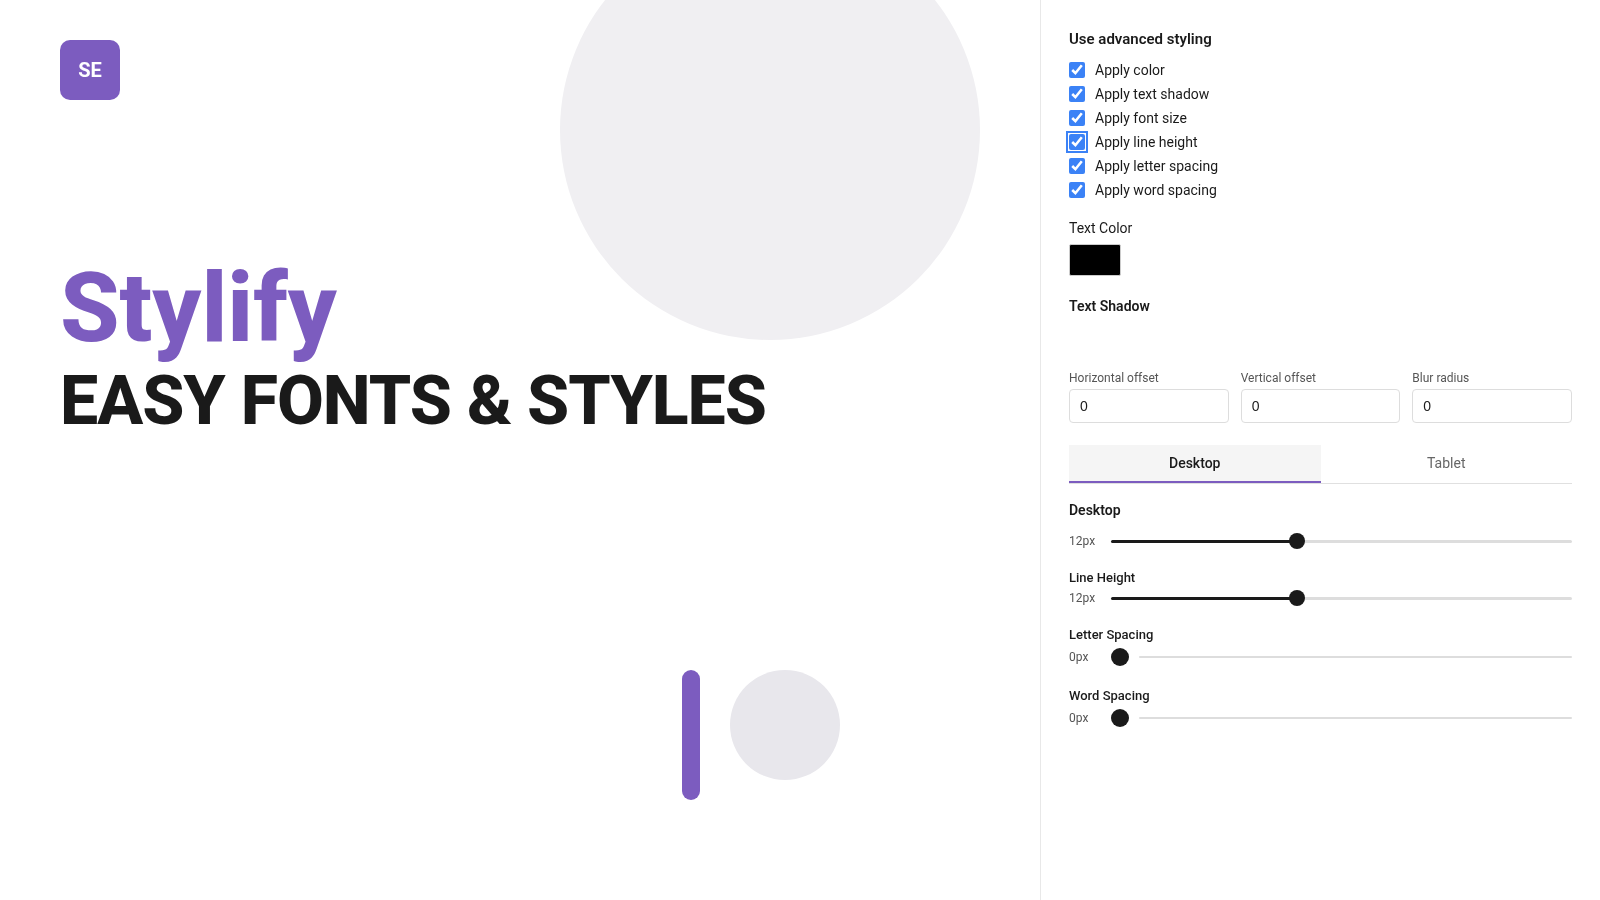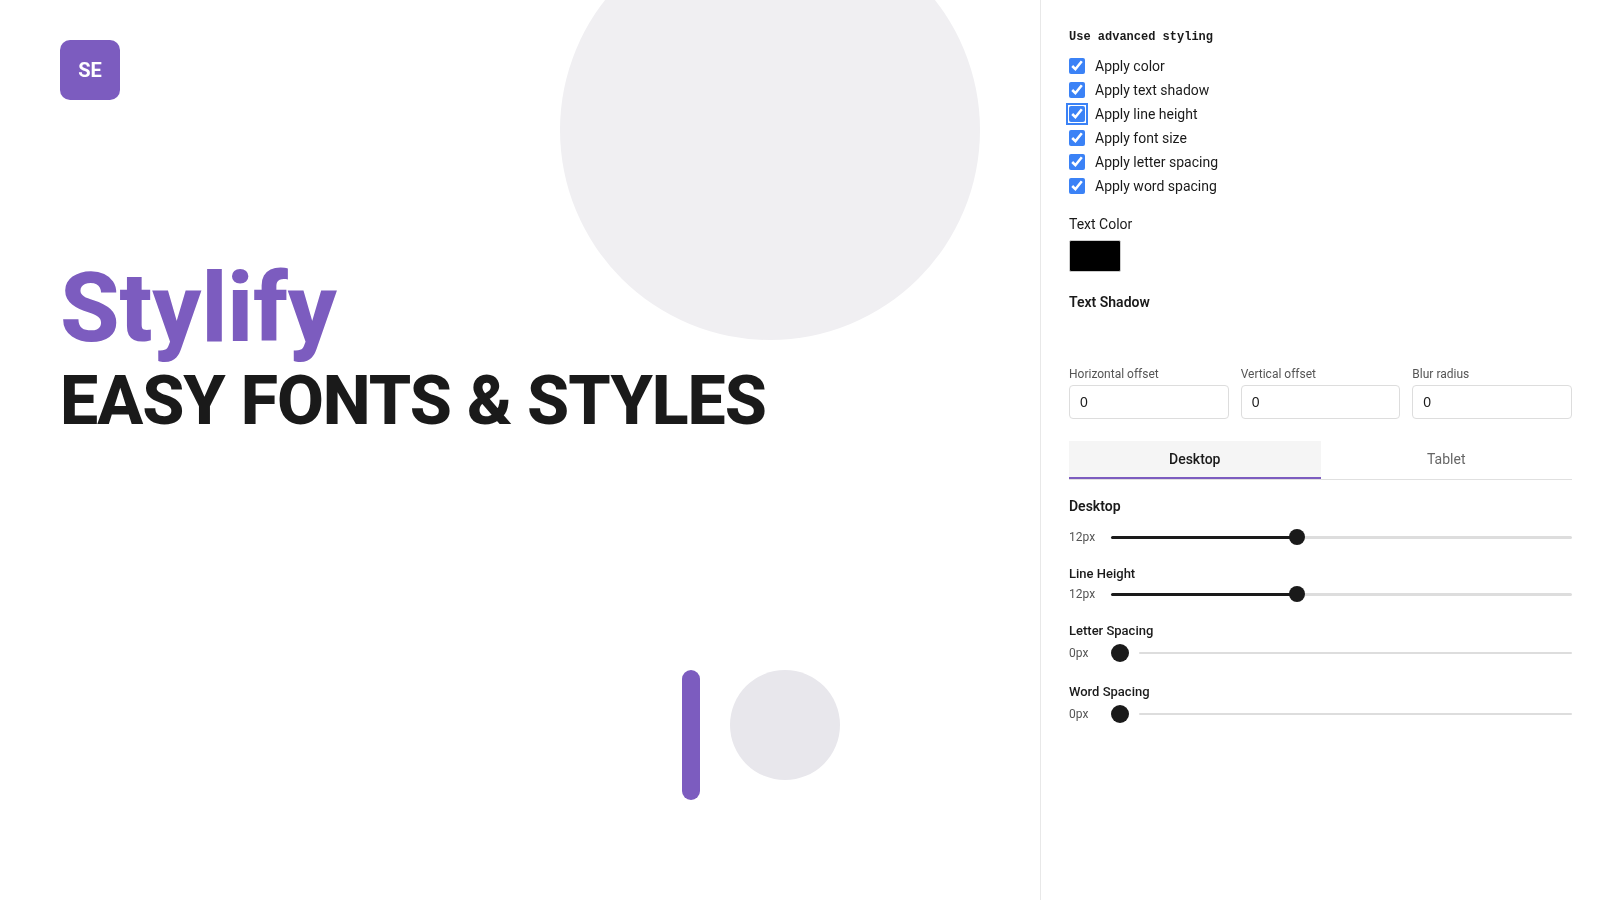--- a/index.html
+++ b/index.html
@@ -102,25 +102,24 @@
     .right-panel {
       width: 560px;
       background: #fff;
       border-left: 1px solid #e8e8e8;
       padding: 30px 28px;
       overflow-y: auto;
       flex-shrink: 0;
     }
 
     .section-title {
-      font-size: 12px;
+      font-size: 15px;
       font-weight: 600;
       color: #1a1a1a;
       margin-bottom: 14px;
-      font-family: Liberation Mono, monospace;
     }
 
     
     .checkbox-list {
       list-style: none;
       margin-bottom: 22px;
     }
 
     .checkbox-item {
       display: flex;
@@ -317,27 +316,27 @@
       <input type="checkbox" checked="" style="">
       <span>Apply color</span>
     </li>
 
     <li class="checkbox-item">
       <input type="checkbox" checked="" style="">
       <span>Apply text shadow</span>
     </li>
 
     <li class="checkbox-item">
+      <input type="checkbox" checked="" style="">
+      <span>Apply font size</span>
+    </li>
+
+    <li class="checkbox-item">
       <input type="checkbox" checked="" style="outline: rgb(59, 130, 246) solid 2px; outline-offset: 1px;">
       <span>Apply line height</span>
-    </li>
-
-    <li class="checkbox-item">
-      <input type="checkbox" checked="" style="">
-      <span>Apply font size</span>
     </li>
 
     <li class="checkbox-item">
       <input type="checkbox" checked="" style="">
       <span>Apply letter spacing</span>
     </li>
 
     <li class="checkbox-item">
       <input type="checkbox" checked="" style="">
       <span>Apply word spacing</span>

